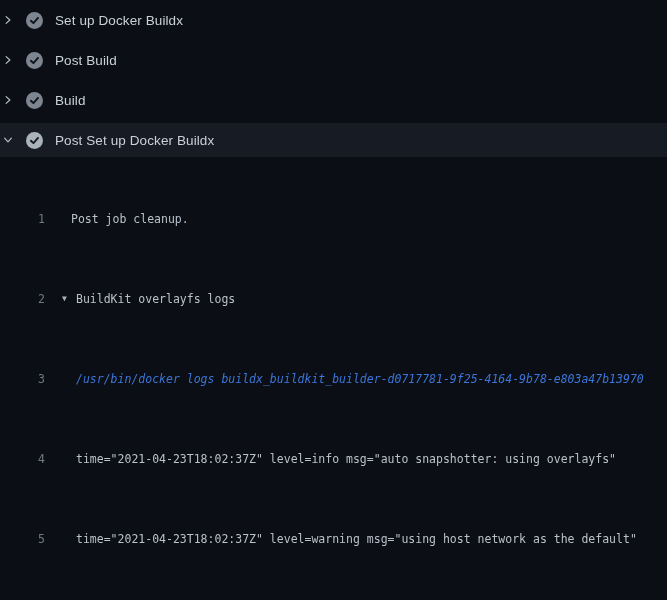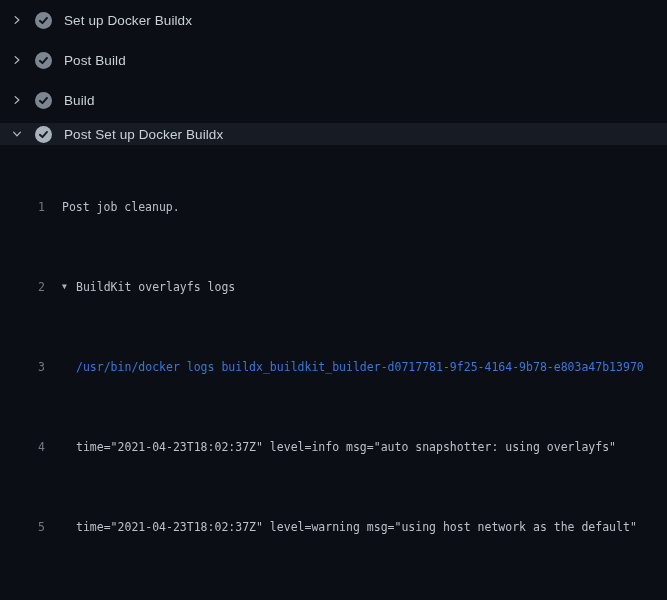--- a/index.html
+++ b/index.html
@@ -8,25 +8,25 @@
     overflow: hidden;
     background: #0b0e14;
     font-family: "Liberation Sans", sans-serif;
   }
   
   .steps { width: 667px; }
   .step-row {
     height: 40px;
     display: flex;
     align-items: center;
-    padding-left: 11px;
+    padding-left: 2px;
     cursor: pointer;
   }
   .step-row.expanded {
-    height: 22px;
+    height: 34px;
     margin: 3px 0;
     background: #171b23;
   }
   .chev {
     width: 12px; height: 12px;
     display: flex; align-items: center; justify-content: center;
     flex-shrink: 0;
   }
   .check {
     width: 17px; height: 17px;
@@ -56,32 +56,32 @@
   }
   .log-num {
     width: 45px;
     flex-shrink: 0;
     text-align: right;
     color: #6e7a87;
     cursor: pointer;
     user-select: none;
   }
   .log-text { flex-shrink: 0; }
-  .indent-level1 .log-text { margin-left: 17px; }
+  .indent-level1 .log-text { margin-left: 26px; }
   .indent-group  .log-text { margin-left: 31px; }
   .log-toggle {
     display: inline-block;
     width: 14px;
     margin-left: 17px;
     font-size: 8px;
     color: #a8b1bb;
     cursor: pointer;
   }
   .log-toggle + .log-text { margin-left: 0; }
-  .style-command { color: #3b76d8; }
+  .style-command { color: #3b76d8; font-style: italic; }
 </style>
 </head>
 <body>
 
 <div class="steps">
 
   <div class="step-row">
     <span class="chev">
       <svg width="12" height="12" viewBox="0 0 16 16">
           <path d="M5.5 3.5 L10.5 8 L5.5 12.5" fill="none" stroke="#afb8c1" stroke-width="1.7" stroke-linecap="round" stroke-linejoin="round"></path>

